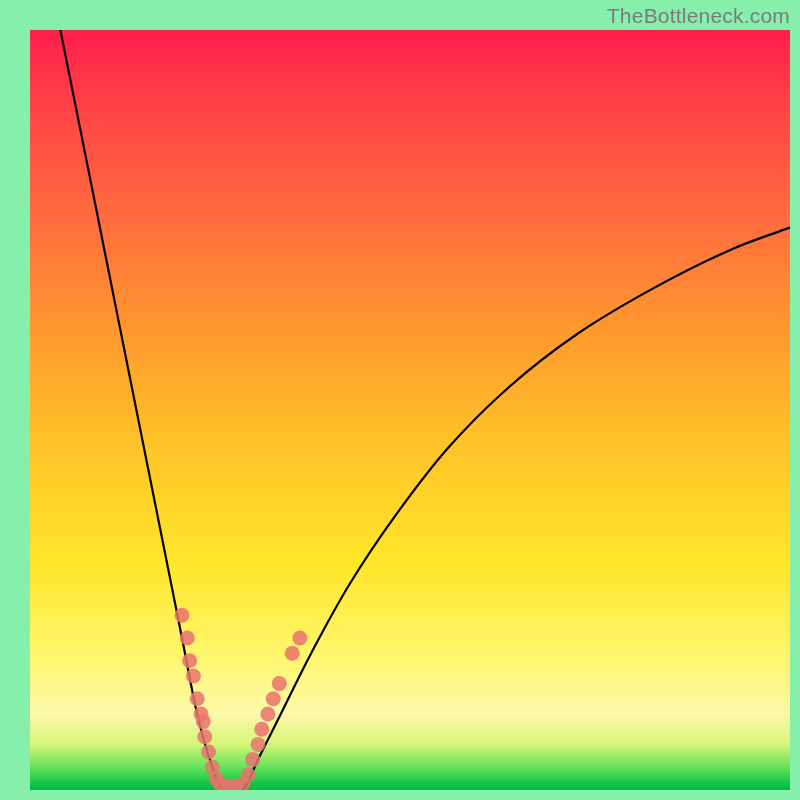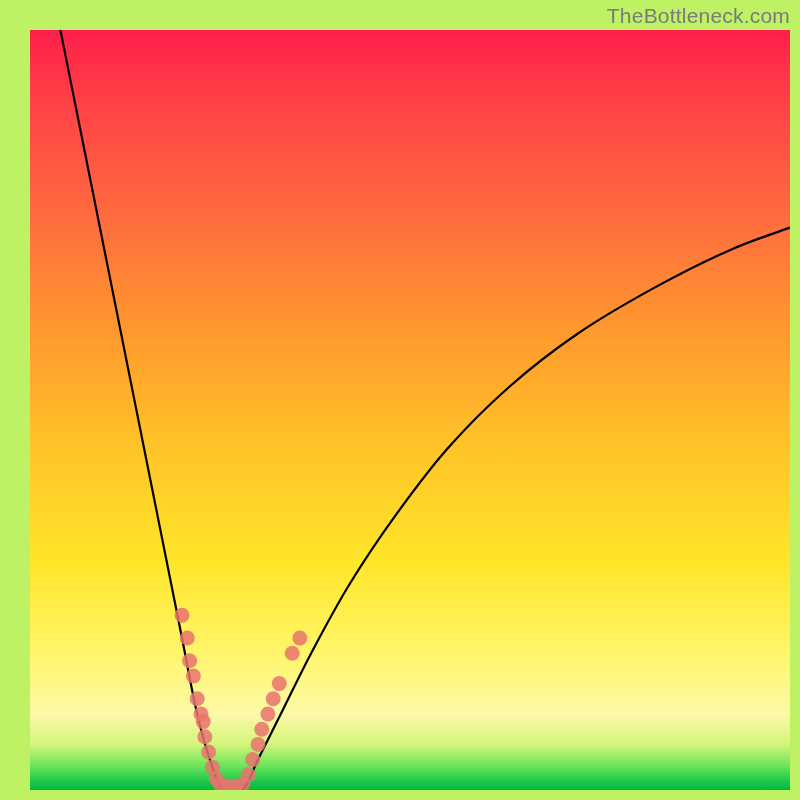--- a/index.html
+++ b/index.html
@@ -7,21 +7,21 @@
     padding: 0;
     width: 800px;
     height: 800px;
     background: #000;
     overflow: hidden;
     font-family: Arial, Helvetica, sans-serif;
   }
   .frame {
     position: absolute;
     inset: 0;
-    background: #bef264;
+    background: #86efac;
     padding-left: 31px;
   }
   .plot-area {
     position: absolute;
     left: 30px;
     top: 30px;
     width: 760px;
     height: 760px;
     overflow: hidden;
   }

